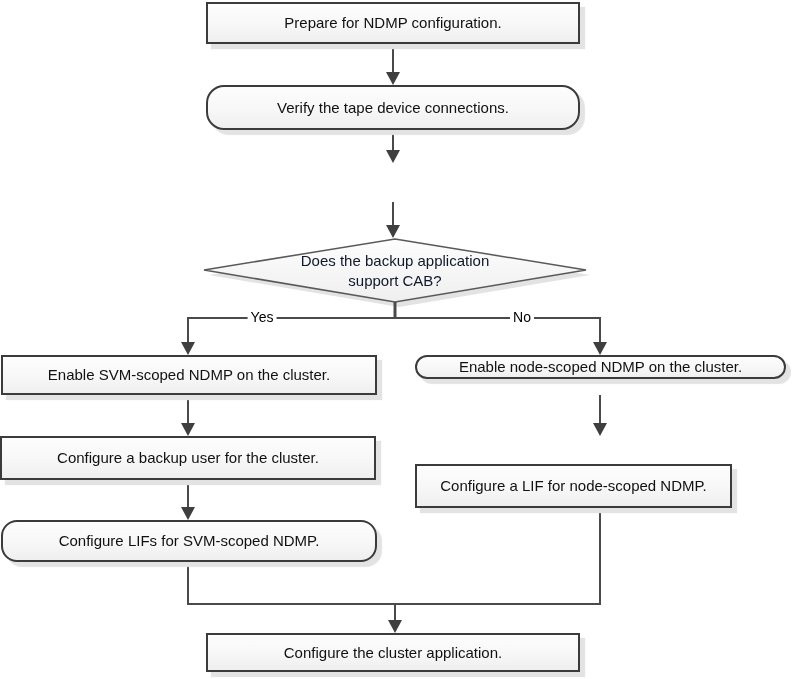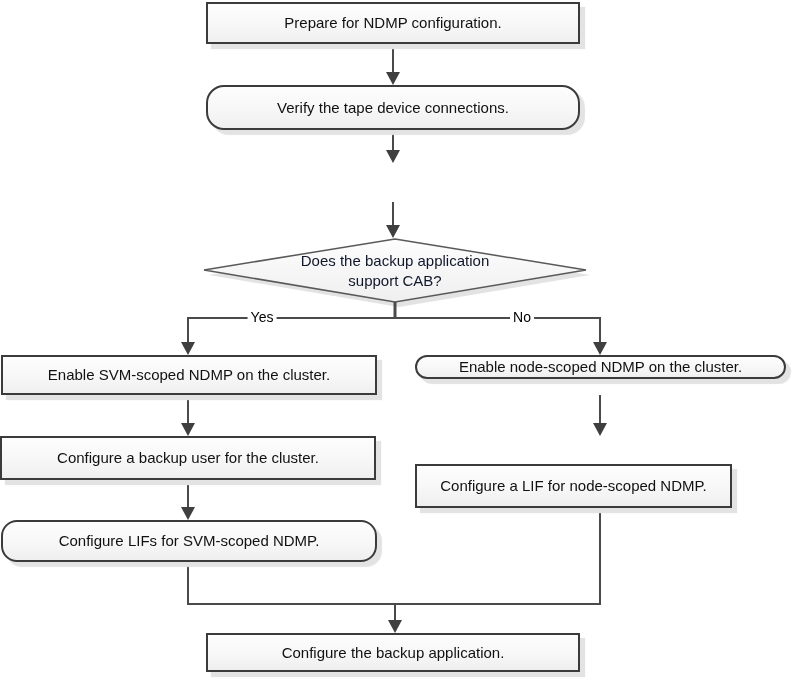--- a/index.html
+++ b/index.html
@@ -125,15 +125,15 @@
   <div class="node n-svm">Enable SVM-scoped NDMP on the cluster.</div>
 
   <div class="node n-user">Configure a backup user for the cluster.</div>
 
   <div class="node n-lifs">Configure LIFs for SVM-scoped NDMP.</div>
 
   <div class="node n-node">Enable node-scoped NDMP on the cluster.</div>
 
   <div class="node n-lifnode">Configure a LIF for node-scoped NDMP.</div>
 
-  <div class="node n-backupapp">Configure the backup application.</div>
+  <div class="node n-backupapp">Configure the cluster application.</div>
 
 </div>
 
 </body></html>

